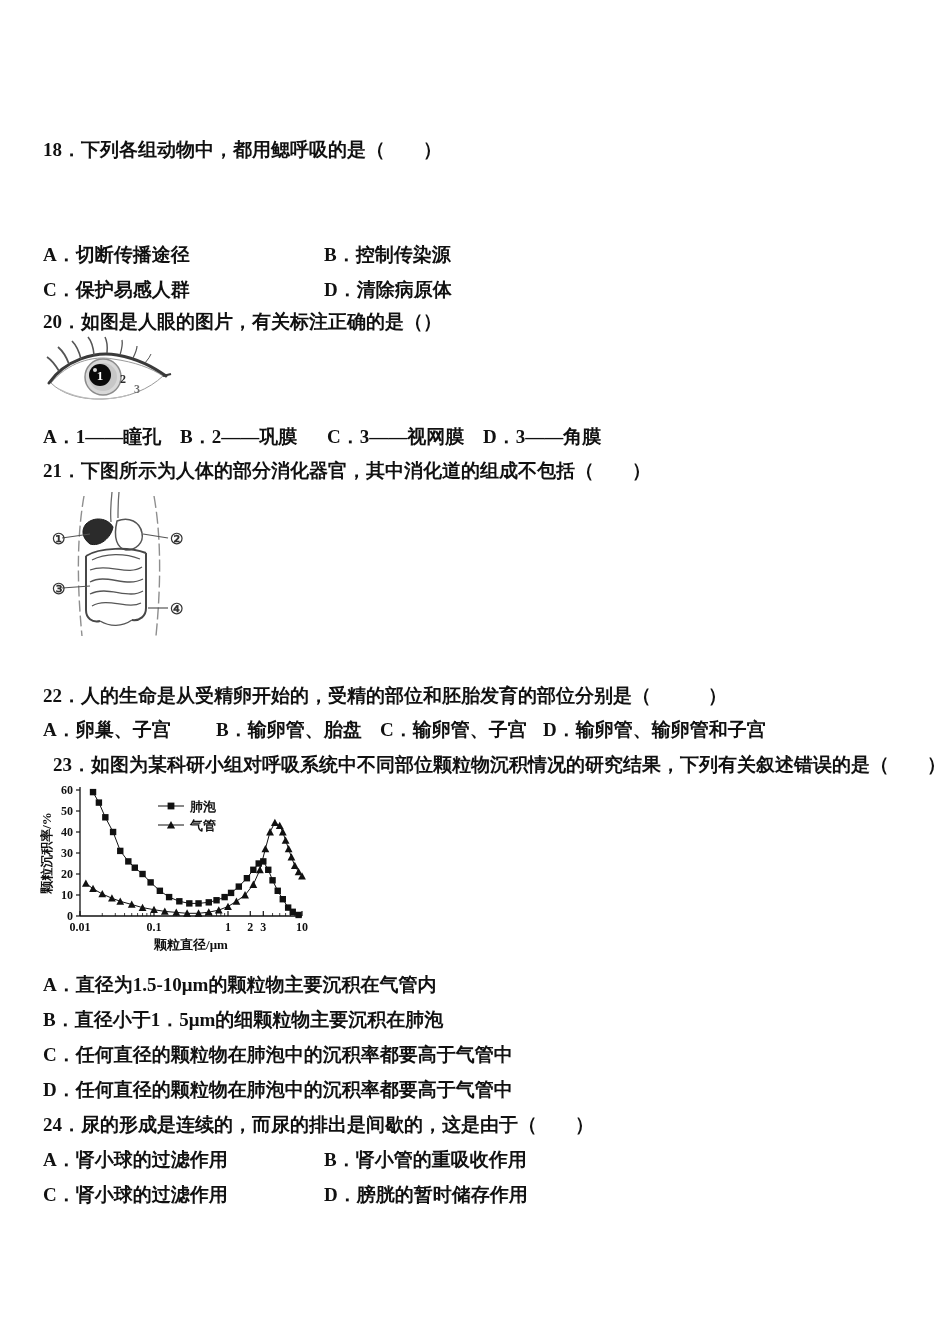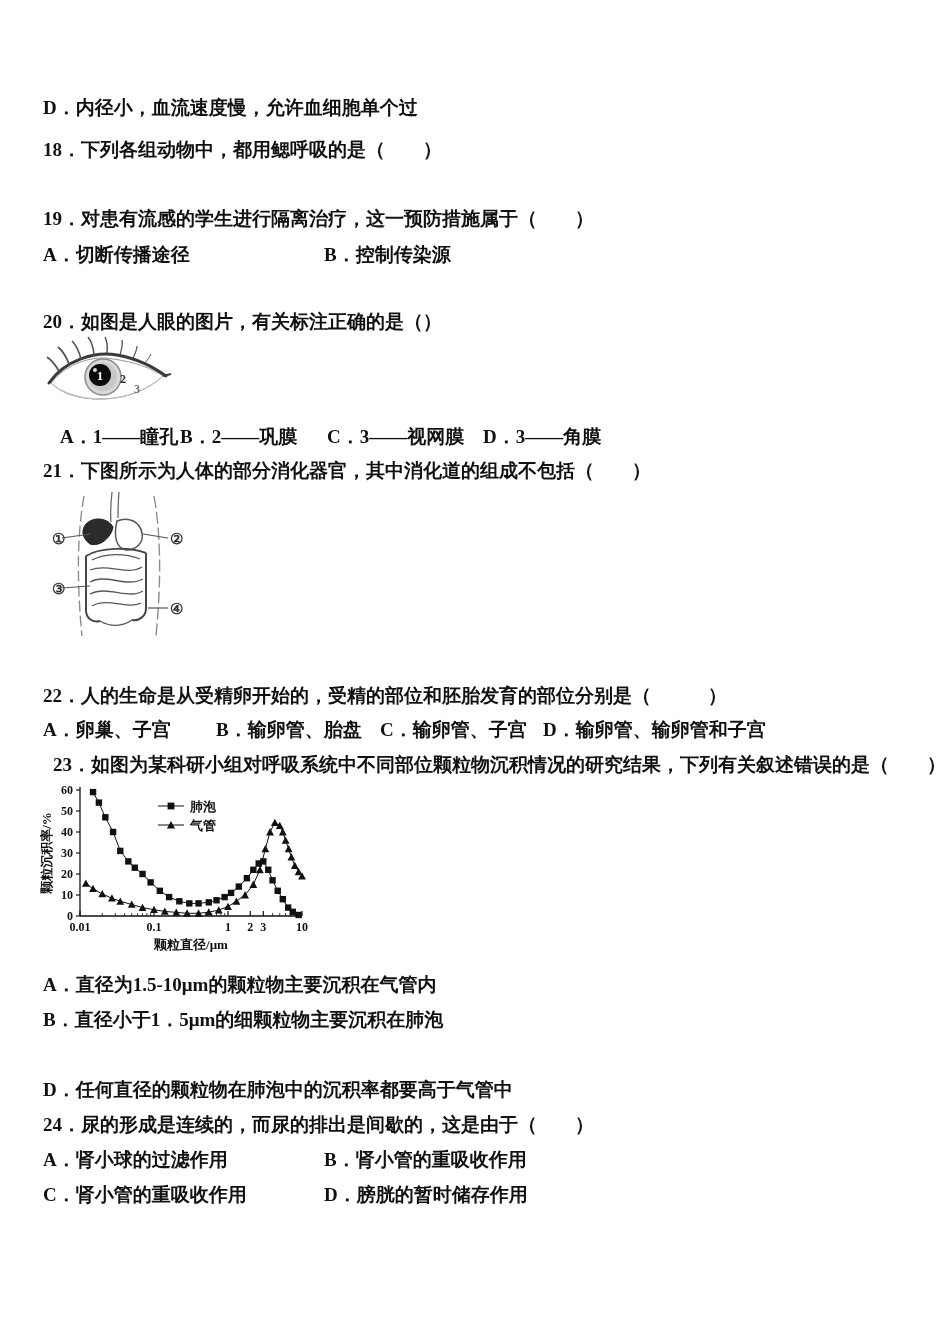--- a/index.html
+++ b/index.html
@@ -27,34 +27,32 @@
     white-space:nowrap;
   }
   .fig{position:absolute;}
   svg text{font-family:"Liberation Serif","DejaVu Serif",serif;}
 </style>
 </head>
 <body>
 
 <div id="page">
 
-  <div class="row" style="top:96px">
-    <span class="opt" style="left:0">D．内径小，血流速度慢，允许血细胞单个过</span>
-  </div>
 
   <div class="row" style="top:138px">
     <span class="opt" style="left:0">18．下列各组动物中，都用鳃呼吸的是（　　）</span>
   </div>
 
-  <div class="row" style="top:207px">
-    <span class="opt" style="left:0">19．对患有流感的学生进行隔离治疗，这一预防措施属于（　　）</span>
-  </div>
   <div class="row" style="top:243px">
     <span class="opt" style="left:0">A．切断传播途径</span>
     <span class="opt" style="left:281px">B．控制传染源</span>
+  </div>
+  <div class="row" style="top:278px">
+    <span class="opt" style="left:0">C．保护易感人群</span>
+    <span class="opt" style="left:281px">D．清除病原体</span>
   </div>
 
   <div class="row" style="top:310px">
     <span class="opt" style="left:0">20．如图是人眼的图片，有关标注正确的是（）</span>
   </div>
 
   <div class="fig" style="left:45px;top:333px;width:128px;height:84px">
     <svg width="128" height="84" viewBox="0 0 128 84">
 
       <path d="M6,50 C22,30 48,22 68,26 C90,29 106,35 118,43 C104,56 84,65 58,66 C34,67 16,60 6,50 Z" fill="#ffffff" stroke="#9a9a9a" stroke-width="1"></path>
@@ -79,21 +77,21 @@
 
       <path d="M14,56 C34,67 60,69 84,62" fill="none" stroke="#bdbdbd" stroke-width="1.2"></path>
 
       <text x="55" y="47" text-anchor="middle" font-size="13" font-weight="bold" fill="#ffffff">1</text>
       <text x="78" y="50" text-anchor="middle" font-size="12" font-weight="bold" fill="#2c2c2c">2</text>
       <text x="92" y="60" text-anchor="middle" font-size="12" font-weight="bold" fill="#6f6f6f">3</text>
     </svg>
   </div>
 
   <div class="row" style="top:425px">
-    <span class="opt" style="left:17px">A．1——瞳孔</span>
+    <span class="opt" style="left:0">A．1——瞳孔</span>
     <span class="opt" style="left:137px">B．2——巩膜</span>
     <span class="opt" style="left:284px">C．3——视网膜</span>
     <span class="opt" style="left:440px">D．3——角膜</span>
   </div>
 
   <div class="row" style="top:459px">
     <span class="opt" style="left:0">21．下图所示为人体的部分消化器官，其中消化道的组成不包括（　　）</span>
   </div>
 
   <div class="fig" style="left:38px;top:490px;width:160px;height:152px">
@@ -269,30 +267,33 @@
         <text x="150" y="49.5" font-size="13" fill="#111">气管</text>
       </svg>
   </div>
 
   <div class="row" style="top:973px">
     <span class="opt" style="left:0">A．直径为1.5-10μm的颗粒物主要沉积在气管内</span>
   </div>
   <div class="row" style="top:1008px">
     <span class="opt" style="left:0">B．直径小于1．5μm的细颗粒物主要沉积在肺泡</span>
   </div>
+  <div class="row" style="top:1043px">
+    <span class="opt" style="left:0">C．任何直径的颗粒物在肺泡中的沉积率都要高于气管中</span>
+  </div>
   <div class="row" style="top:1078px">
     <span class="opt" style="left:0">D．任何直径的颗粒物在肺泡中的沉积率都要高于气管中</span>
   </div>
 
   <div class="row" style="top:1113px">
     <span class="opt" style="left:0">24．尿的形成是连续的，而尿的排出是间歇的，这是由于（　　）</span>
   </div>
   <div class="row" style="top:1148px">
     <span class="opt" style="left:0">A．肾小球的过滤作用</span>
     <span class="opt" style="left:281px">B．肾小管的重吸收作用</span>
   </div>
   <div class="row" style="top:1183px">
-    <span class="opt" style="left:0">C．肾小管的重吸收作用</span>
+    <span class="opt" style="left:0">C．肾小球的过滤作用</span>
     <span class="opt" style="left:281px">D．膀胱的暂时储存作用</span>
   </div>
 
 
 </div>
 
 </body></html>

